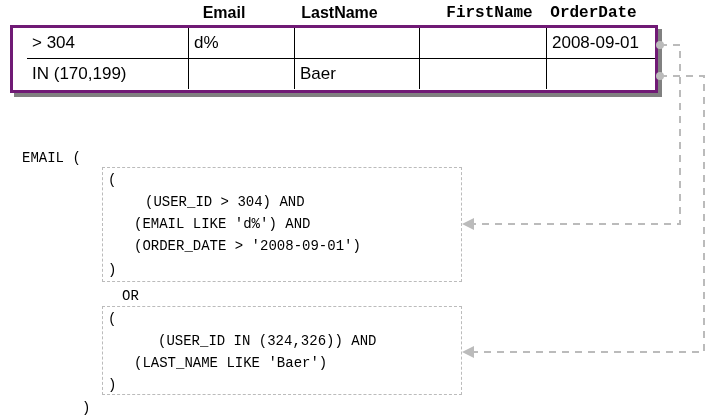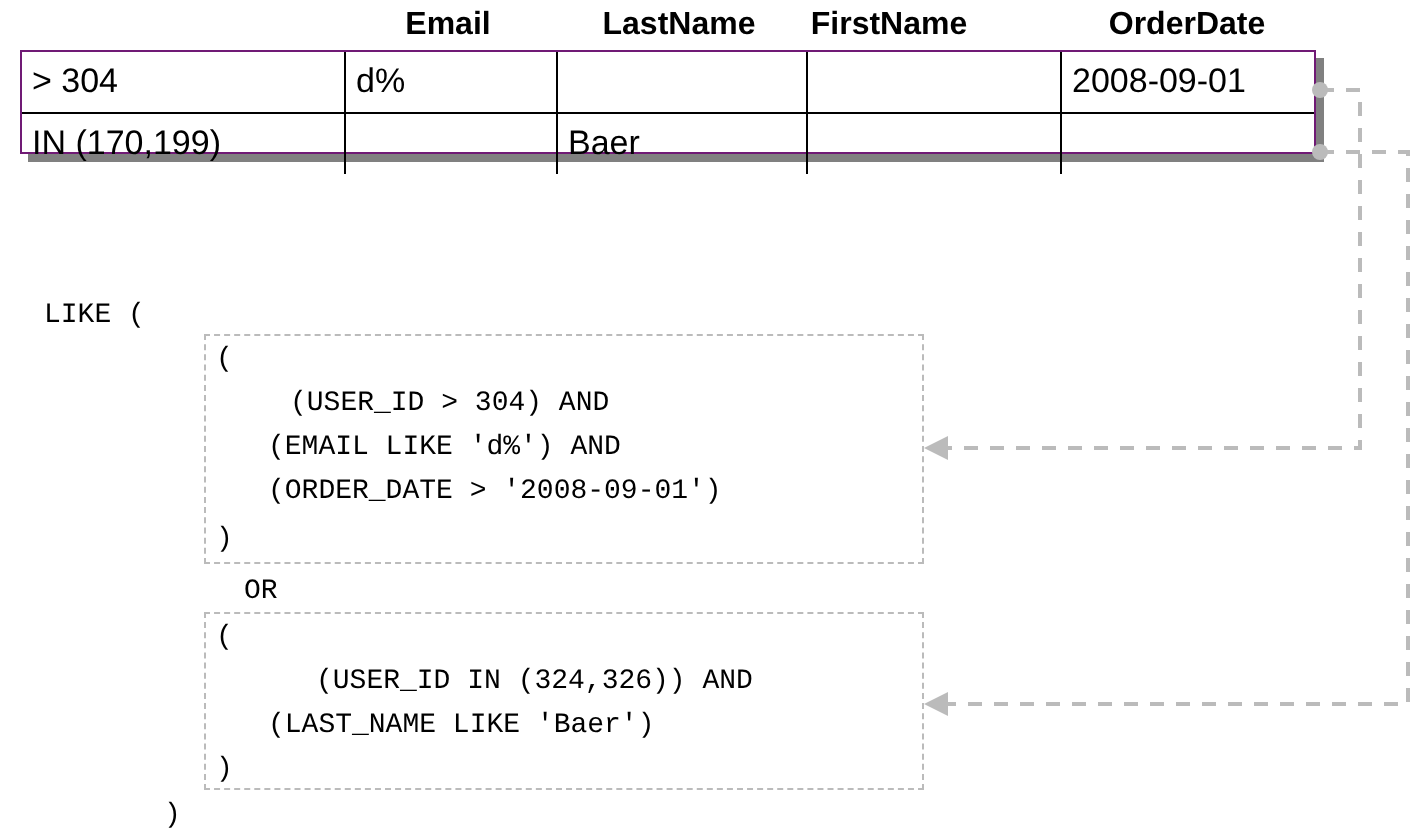--- a/index.html
+++ b/index.html
@@ -32,26 +32,27 @@
     font-family: "Liberation Sans", sans-serif;
     font-size: 16px;
     font-weight: bold;
     color: #000000;
     text-align: center;
     line-height: 22px;
     white-space: nowrap;
   }
   .grid-body {
     position: relative;
-    border: 1px solid #701a75;
+    border: 3px solid #701a75;
     background: #ffffff;
     box-sizing: border-box;
     width: 648px;
-    height: 52px;
+    height: 68px;
     box-shadow: 4px 4px 0 0 #808080;
+    padding-left: 14px;
   }
   .grid-row {
     position: relative;
     height: 30px;
     box-sizing: border-box;
   }
   .grid-row.row-sep {
     border-top: 1px solid #000000;
   }
   .grid-cell {
@@ -104,22 +105,22 @@
   }
 </style>
 </head>
 <body>
 
 <div id="criteria-grid">
 
   <div class="grid-header-row">
     <div class="grid-header-cell" style="left:161px;width:106px;text-align:center;">Email</div>
     <div class="grid-header-cell" style="left:267px;width:125px;">LastName</div>
-    <div class="grid-header-cell" style="left:371px;width:127px;">FirstName</div>
-    <div class="grid-header-cell" style="left:519px;width:129px;">OrderDate</div>
+    <div class="grid-header-cell" style="left:416px;width:127px;font-family:Liberation Mono, monospace;">FirstName</div>
+    <div class="grid-header-cell" style="left:519px;width:129px;font-family:Liberation Mono, monospace;">OrderDate</div>
   </div>
 
   <div class="grid-body">
 
     <div class="grid-row">
       <div class="grid-cell" style="left:0px;width:161px;">&gt; 304</div>
       <div class="grid-cell vsep" style="left:161px;width:106px;">d%</div>
       <div class="grid-cell vsep" style="left:267px;width:125px;"></div>
       <div class="grid-cell vsep" style="left:392px;width:127px;"></div>
       <div class="grid-cell vsep" style="left:519px;width:129px;">2008-09-01</div>
@@ -134,21 +135,21 @@
     </div>
 
   </div>
 </div>
 
 <div id="sql-area">
 
   <div class="dash-box" style="left:102px;top:167px;width:360px;height:115px;"></div>
   <div class="dash-box" style="left:102px;top:306px;width:360px;height:89px;"></div>
 
-  <div class="sql-line" style="left:22px;top:150px;">LIKE (</div>
+  <div class="sql-line" style="left:22px;top:150px;">EMAIL (</div>
 
   <div class="sql-line" style="left:108px;top:172px;">(</div>
   <div class="sql-line" style="left:145px;top:194px;text-align:center;">(USER_ID &gt; 304) AND</div>
   <div class="sql-line" style="left:134px;top:216px;">(EMAIL LIKE 'd%') AND</div>
   <div class="sql-line" style="left:134px;top:238px;">(ORDER_DATE &gt; '2008-09-01')</div>
   <div class="sql-line" style="left:108px;top:262px;">)</div>
 
   <div class="sql-line" style="left:108px;top:288px;margin-left:14px;">OR</div>
 
   <div class="sql-line" style="left:108px;top:311px;">(</div>

